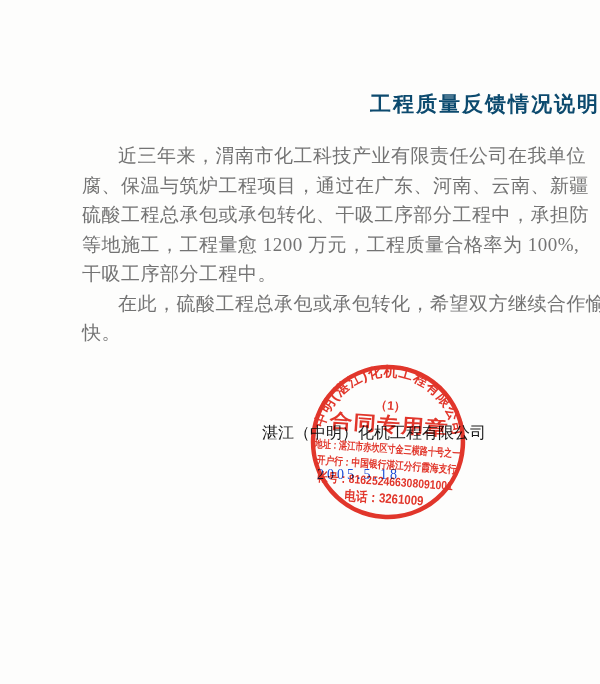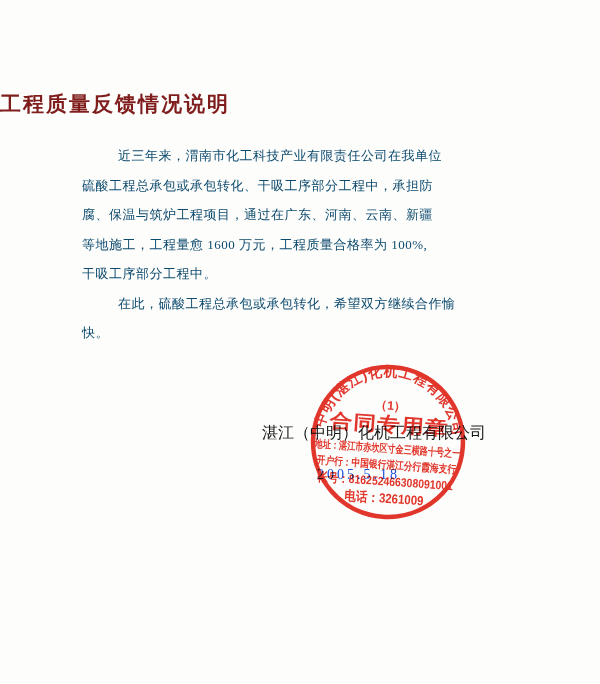--- a/index.html
+++ b/index.html
@@ -8,39 +8,40 @@
     position:relative;
     width:600px; height:684px;
     background:#fdfdfc;
     overflow:hidden;
     font-family:"Liberation Serif", serif;
     color:#1c1c1c;
   }
   .title {
     position:absolute;
     top:90px; left:0; width:100%;
-    text-align:left;
+    text-align:right;
     font-family:"Liberation Sans", sans-serif;
     font-size:21px;
     font-weight:bold;
     letter-spacing:2px;
-    color:#7f1d1d;
+    color:#0c4a6e;
+    padding-left:40px;
   }
   .body-text {
     position:absolute;
     left:82px; top:141px;
     width:460px;
   }
   .body-line {
     height:29.5px;
     line-height:29.5px;
-    font-size:13px;
+    font-size:19px;
     letter-spacing:0.5px;
     white-space:nowrap;
-    color:#0c4a6e;
+    color:#737373;
   }
   .indent { padding-left:36px; }
   .signature {
     position:absolute;
     left:262px; top:423px;
     font-size:16px;
     white-space:nowrap;
     color:#1a1a1a;
   }
   .date {
@@ -73,23 +74,23 @@
 </style>
 </head>
 <body>
 
 <div class="page">
 
   <div class="title">工程质量反馈情况说明</div>
 
   <div class="body-text">
     <div class="body-line indent">近三年来，渭南市化工科技产业有限责任公司在我单位</div>
+    <div class="body-line">腐、保温与筑炉工程项目，通过在广东、河南、云南、新疆</div>
     <div class="body-line">硫酸工程总承包或承包转化、干吸工序部分工程中，承担防</div>
-    <div class="body-line">腐、保温与筑炉工程项目，通过在广东、河南、云南、新疆</div>
-    <div class="body-line">等地施工，工程量愈 1600 万元，工程质量合格率为 100%,</div>
+    <div class="body-line">等地施工，工程量愈 1200 万元，工程质量合格率为 100%,</div>
     <div class="body-line">干吸工序部分工程中。</div>
     <div class="body-line indent">在此，硫酸工程总承包或承包转化，希望双方继续合作愉</div>
     <div class="body-line">快。</div>
   </div>
 
   <div class="signature">湛江（中明）化机工程有限公司</div>
 
   <div class="date">2005.5.18</div>
 
   <svg class="stamp" viewBox="0 0 160 160" width="162" height="162" xmlns="http://www.w3.org/2000/svg">

